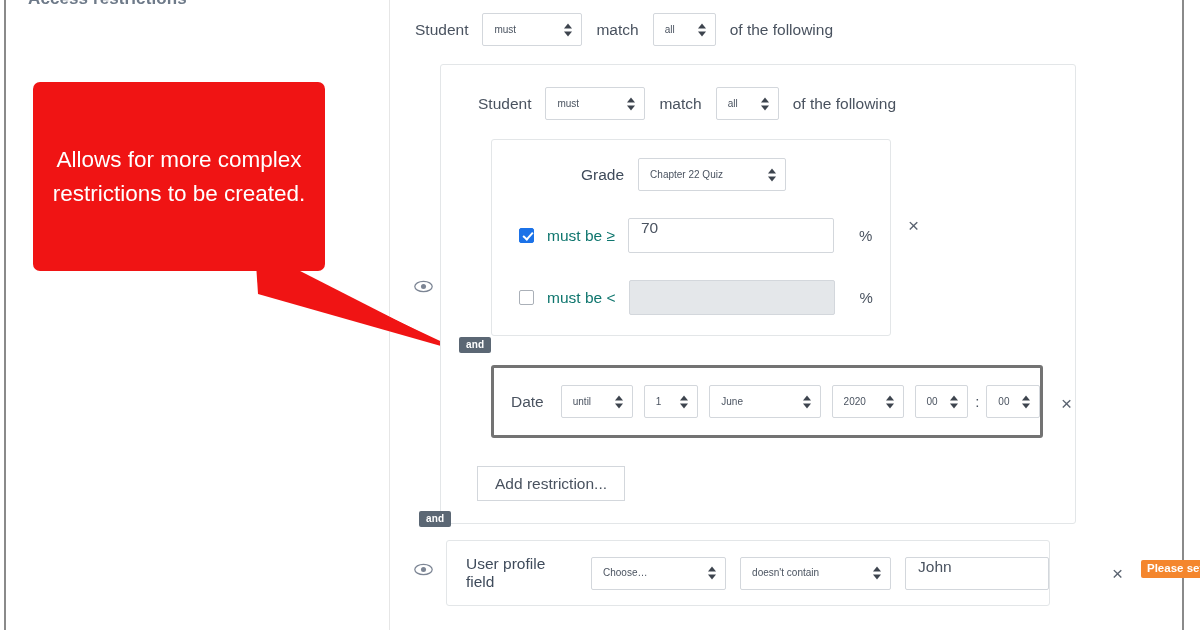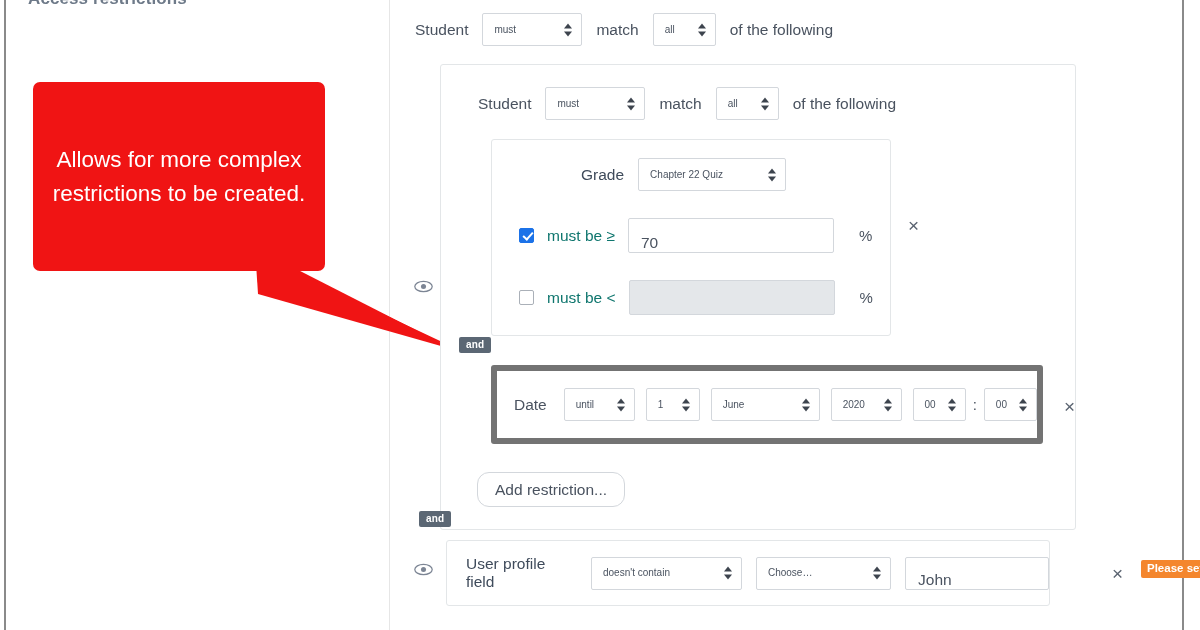--- a/index.html
+++ b/index.html
@@ -132,21 +132,21 @@
     bottom: 1px;
     border-top: 5px solid #3d444e;
   }
 
   .txt {
     background: #ffffff;
     border: 1px solid #d3d7dc;
     border-radius: 2px;
     height: 35px;
     display: flex;
-    align-items: flex-end;
+    align-items: flex-start;
     padding: 0 12px;
     font-size: 15.5px;
     color: #4a5360;
   }
   .txt.disabled {
     background: #e4e7ea;
     border-color: #d3d7dc;
   }
 
   
@@ -248,21 +248,21 @@
     letter-spacing: .2px;
   }
   .and-1 { position: absolute; left: 18px; top: 272px; }
 
   
   .date-box {
     position: relative;
     margin-top: 29px;
     margin-left: 26px;
     width: 552px;
-    border: 6px solid #737373;
+    border: 3px solid #737373;
     border-radius: 3px;
     background: #ffffff;
     padding: 17px 0 17px 0;
   }
   .date-line {
     display: flex;
     align-items: center;
     gap: 11px;
     padding-left: 17px;
     font-size: 15.5px;
@@ -271,21 +271,21 @@
   .colon { color: #4a5360; font-size: 15px; margin: 0 -4px; }
   .date-x { position: absolute; left: 567px; top: 26px; }
 
   
   .add-btn {
     margin-top: 28px;
     margin-left: 12px;
     display: inline-flex;
     align-items: center;
     border: 1px solid #d3d7dc;
-    border-radius: 12px;
+    border-radius: 0;
     background: #ffffff;
     height: 35px;
     padding: 0 17px;
     font-size: 15.5px;
     color: #49525f;
   }
 
   
   .and-2 {
     position: absolute;
@@ -467,26 +467,26 @@
     <div class="add-btn">
       <span>Add restriction...</span>
     </div>
   </div>
 
   <span class="and-badge and-2">and</span>
 
   <div class="profile-box">
     <div class="profile-line">
       <span>User profile field</span>
+      <span class="sel" style="width:136px;">
+        <span>Choose…</span>
+        <span class="caret"></span>
+      </span>
       <span class="sel" style="width:152px;">
         <span>doesn't contain</span>
-        <span class="caret"></span>
-      </span>
-      <span class="sel" style="width:136px;">
-        <span>Choose…</span>
         <span class="caret"></span>
       </span>
       <span class="txt" style="width:145px;height:33px;">
         <span>John</span>
       </span>
     </div>
     <span class="rm-x profile-x">×</span>
     <span class="please-set">Please set</span>
   </div>
 

